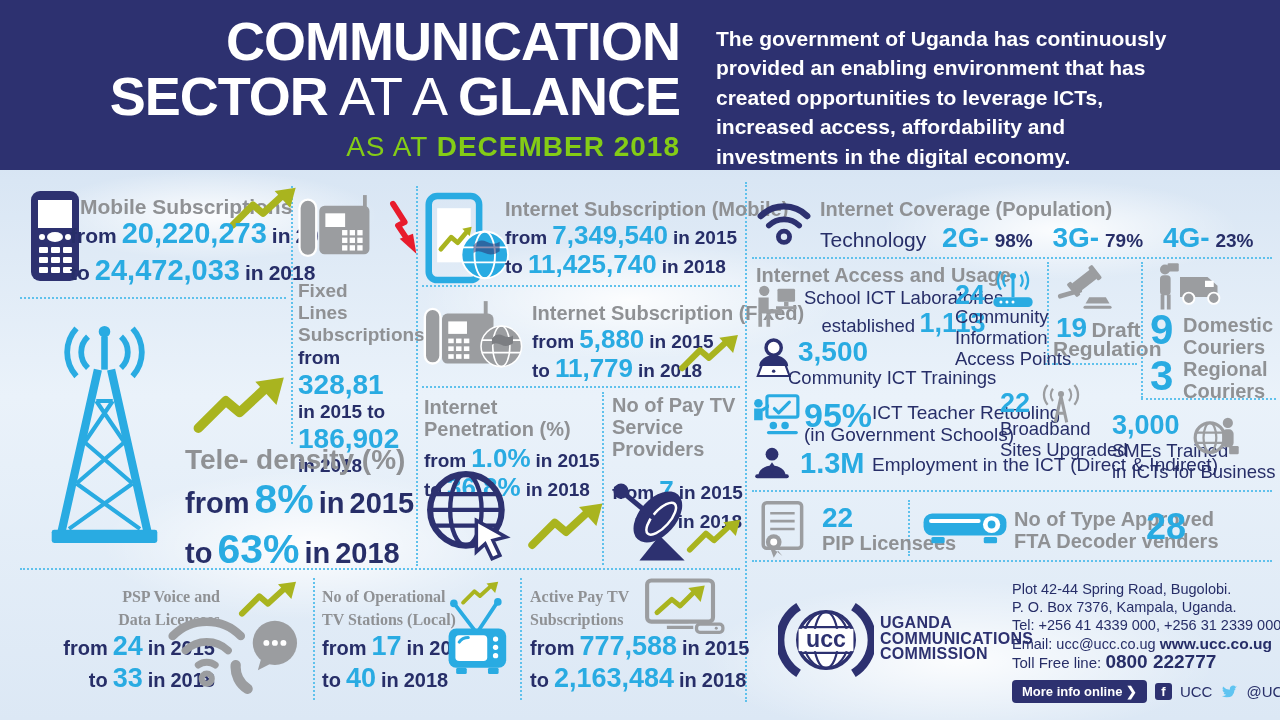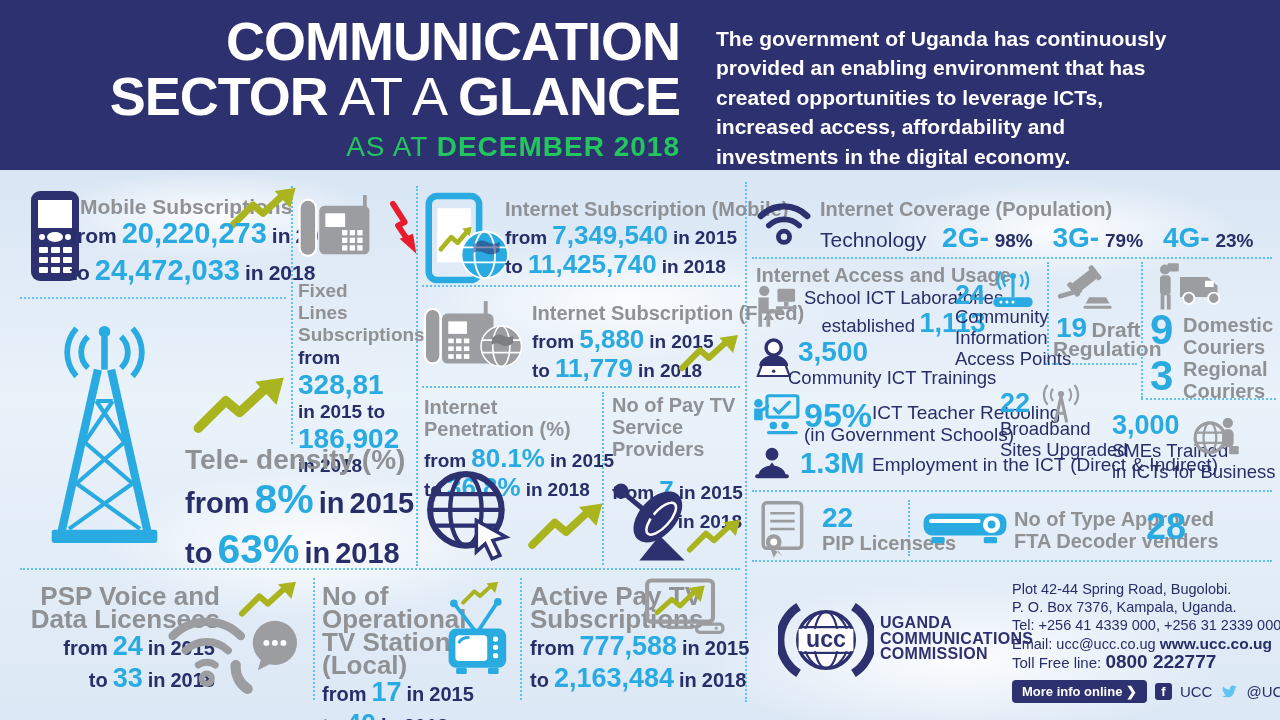--- a/index.html
+++ b/index.html
@@ -7,21 +7,21 @@
   #page { position:relative; width:1280px; height:720px; overflow:hidden;
           background:linear-gradient(180deg,#c6d7ec 0%,#d9e6f4 25%,#eaf2fa 55%,#dce8f5 100%); }
   .cloud { position:absolute; background:radial-gradient(ellipse at center, rgba(255,255,255,.9), rgba(255,255,255,0) 70%); pointer-events:none; }
 
   
   .header { position:absolute; left:0; top:0; width:1280px; height:170px; background:#2d3170; }
   .title-block { position:absolute; right:600px; top:14px; text-align:right; color:#fff; white-space:nowrap; }
   .t1 { font-size:54px; font-weight:bold; line-height:1.02; letter-spacing:-1px; }
   .t2 { font-size:54px; line-height:1.02; letter-spacing:-1px; }
   .t2 .bold { font-weight:bold; } .t2 .light { font-weight:normal; }
-  .t3 { margin-top:7px; font-size:28px; color:#22c55e; letter-spacing:1px; }
+  .t3 { margin-top:7px; font-size:28px; color:#84cc16; letter-spacing:1px; }
   .t3 .pre { font-weight:normal; } .t3 .main { font-weight:bold; }
   .intro { position:absolute; left:716px; top:24px; width:452px; color:#fff; font-size:21px; font-weight:bold; line-height:1.4; }
 
   
   .sec-title { color:#8f9194; font-weight:bold; }
   .navy { color:#272e68; }
   .abs { position:absolute; }
   .line { white-space:nowrap; }
   .line > span { margin-right:5px; }
   .w { color:#272e68; font-weight:bold; }
@@ -44,21 +44,21 @@
   .tele .v { font-size:41px; }
   .mid-lines .line { font-size:19px; line-height:27px; }
   .mid-lines .v { font-size:26px; }
   .small-title { font-size:20px; line-height:22px; }
   .cov-line { font-size:21px; white-space:nowrap; }
   .cov-line .g { color:#29abe2; font-weight:bold; font-size:28px; }
   .cov-line .pct { color:#272e68; font-weight:bold; font-size:19px; margin-right:14px; }
   .acc-label { color:#272e68; font-size:18.5px; line-height:21px; }
   .big-cyan { color:#29abe2; font-weight:bold; }
   .gray-label { color:#8f9194; font-weight:bold; font-size:20px; line-height:22px; }
-  .bot .sec-title { font-size:26px; line-height:23px; }
+  .bot .sec-title { font-size:16px; line-height:23px;font-family:Liberation Serif, serif; }
   .bot .line { font-size:20px; line-height:30px; }
   .bot .v { font-size:27px; }
 
   
   .contact { color:#272e68; font-size:14.5px; line-height:18.2px; width:270px; }
   .contact b.site { font-size:15.5px; }
   .contact .toll { font-size:15px; } .contact .toll b { font-size:19px; }
   .org { color:#2d3170; font-weight:bold; font-size:16px; line-height:15.5px; letter-spacing:.3px; }
   .more-btn { display:inline-block; background:#2d3170; color:#fff; font-size:13px; font-weight:bold;
               padding:4px 10px; border-radius:4px; }
@@ -241,21 +241,21 @@
     <div class="line"><span class="w">to</span><span class="v">11,779</span><span class="w">in</span><span class="y">2018</span></div>
   </div>
   <svg class="abs" style="left:678px;top:330px;" width="62" height="46" viewBox="0 0 90 60">
     <path d="M6 52 L32 26 L45 37 L70 14" fill="none" stroke="#a9b41f" stroke-width="9" stroke-linecap="round" stroke-linejoin="round"></path>
     <polygon points="60,8 87,4 80,30" fill="#a9b41f"></polygon>
   </svg>
 
   <div class="abs" style="left:424px;top:396px;width:180px;">
     <div class="sec-title small-title">Internet Penetration (%)</div>
     <div class="mid-lines" style="margin-top:5px;">
-      <div class="line"><span class="w">from</span><span class="v">80.1%</span><span class="w">in</span><span class="y">2015</span></div>
+      <div class="line"><span class="w">from</span><span class="v">1.0%</span><span class="w">in</span><span class="y">2015</span></div>
       <div class="line"><span class="w">to</span><span class="v">36.8%</span><span class="w">in</span><span class="y">2018</span></div>
     </div>
   </div>
   <svg class="abs" style="left:424px;top:468px;" width="96" height="96" viewBox="0 0 110 110">
     <g stroke="#2d3170" fill="none" stroke-width="7">
       <circle cx="48" cy="48" r="41"></circle>
       <ellipse cx="48" cy="48" rx="18" ry="41" stroke-width="5"></ellipse>
       <path d="M11 30 H85 M8 48 H88 M11 66 H85" stroke-width="5"></path>
     </g>
     <polygon points="60,60 94,79 79,83 87,100 78,104 70,87 60,96" fill="#fff" stroke="#2d3170" stroke-width="4"></polygon>

